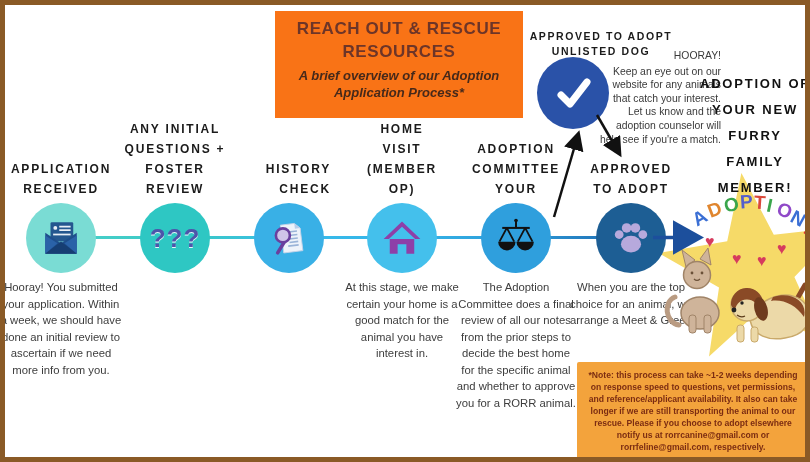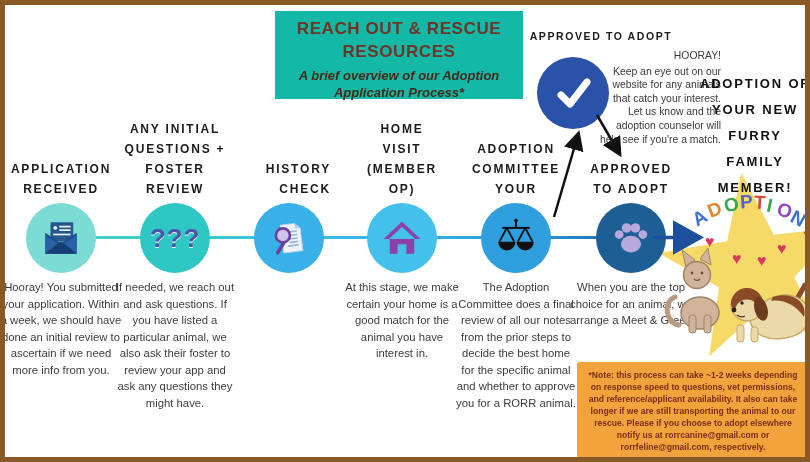--- a/index.html
+++ b/index.html
@@ -3,22 +3,22 @@
 <meta charset="utf-8">
 <style>
   html,body{margin:0;padding:0;background:#e9e9e9;}
   *{box-sizing:border-box;font-family:"Liberation Sans",sans-serif;}
   #canvas{
     position:relative;width:810px;height:462px;background:#ffffff;
     border:5px solid #8a5a26;overflow:hidden;
   }
   
   .title-box{
-    position:absolute;left:270px;top:6px;width:248px;height:88px;
-    background:#14b8a6;text-align:center;padding-top:7px;
+    position:absolute;left:270px;top:6px;width:248px;height:107px;
+    background:#f97316;text-align:center;padding-top:7px;
   }
   .title-box h1{
     margin:0;font-size:17px;font-weight:800;color:#6d3528;
     letter-spacing:.6px;line-height:1.35;
   }
   .title-box .subtitle{
     margin-top:3px;font-size:13px;font-style:italic;font-weight:700;
     color:#46291a;line-height:1.35;padding:0 8px;
   }
   
@@ -152,21 +152,20 @@
     <div class="step-desc">Hooray! You submitted your application. Within a week, we should have done an initial review to ascertain if we need more info from you.</div>
   </div>
 
   <div class="step" style="left:112px;">
     <div class="step-label">
       <span style="width:112px;">ANY INITIAL QUESTIONS + FOSTER REVIEW</span>
     </div>
     <div class="step-circle" style="background: rgb(46, 199, 195);">
       <span class="qmarks">???</span>
     </div>
-    <div class="step-desc">If needed, we reach out and ask questions. If you have listed a particular animal, we also ask their foster to review your app and ask any questions they might have.</div>
   </div>
 
   <div class="step" style="left:226px;">
     <div class="step-label">
       <span style="width:84px;text-align:right;">HISTORY CHECK</span>
     </div>
     <div class="step-circle" style="background: rgb(57, 176, 230);">
       <svg width="42" height="42" viewBox="0 0 48 48">
         <g transform="rotate(-7 26 24)">
           <path d="M16,8 H32 L38,14 V40 H16 Z" fill="#eef3fa" stroke="#c4d2e8" stroke-width="1"></path>
@@ -225,20 +224,21 @@
         <circle cx="19" cy="12.5" r="5.5" fill="#b7a9dc"></circle>
         <circle cx="29" cy="12.5" r="5.5" fill="#b7a9dc"></circle>
         <circle cx="37.5" cy="20" r="5" fill="#b7a9dc"></circle>
       </svg>
     </div>
     <div class="step-desc">When you are the top choice for an animal, we arrange a Meet &amp; Greet.</div>
   </div>
 
   <div class="unlisted-heading">
     <div>APPROVED TO ADOPT</div>
+    <div>UNLISTED DOG</div>
   </div>
   <div class="check-circle" style="background: rgb(42, 82, 168);">
     <svg width="48" height="48" viewBox="0 0 48 48">
       <polyline points="12,26 21,35 38,13" fill="none" stroke="#ffffff" stroke-width="7" stroke-linecap="round" stroke-linejoin="round"></polyline>
     </svg>
   </div>
   <div class="hooray-block">
     <span class="hooray">HOORAY!</span>
     <span>Keep an eye out on our website for any animals that catch your interest. Let us know and the adoption counselor will help see if you're a match.</span>
   </div>

